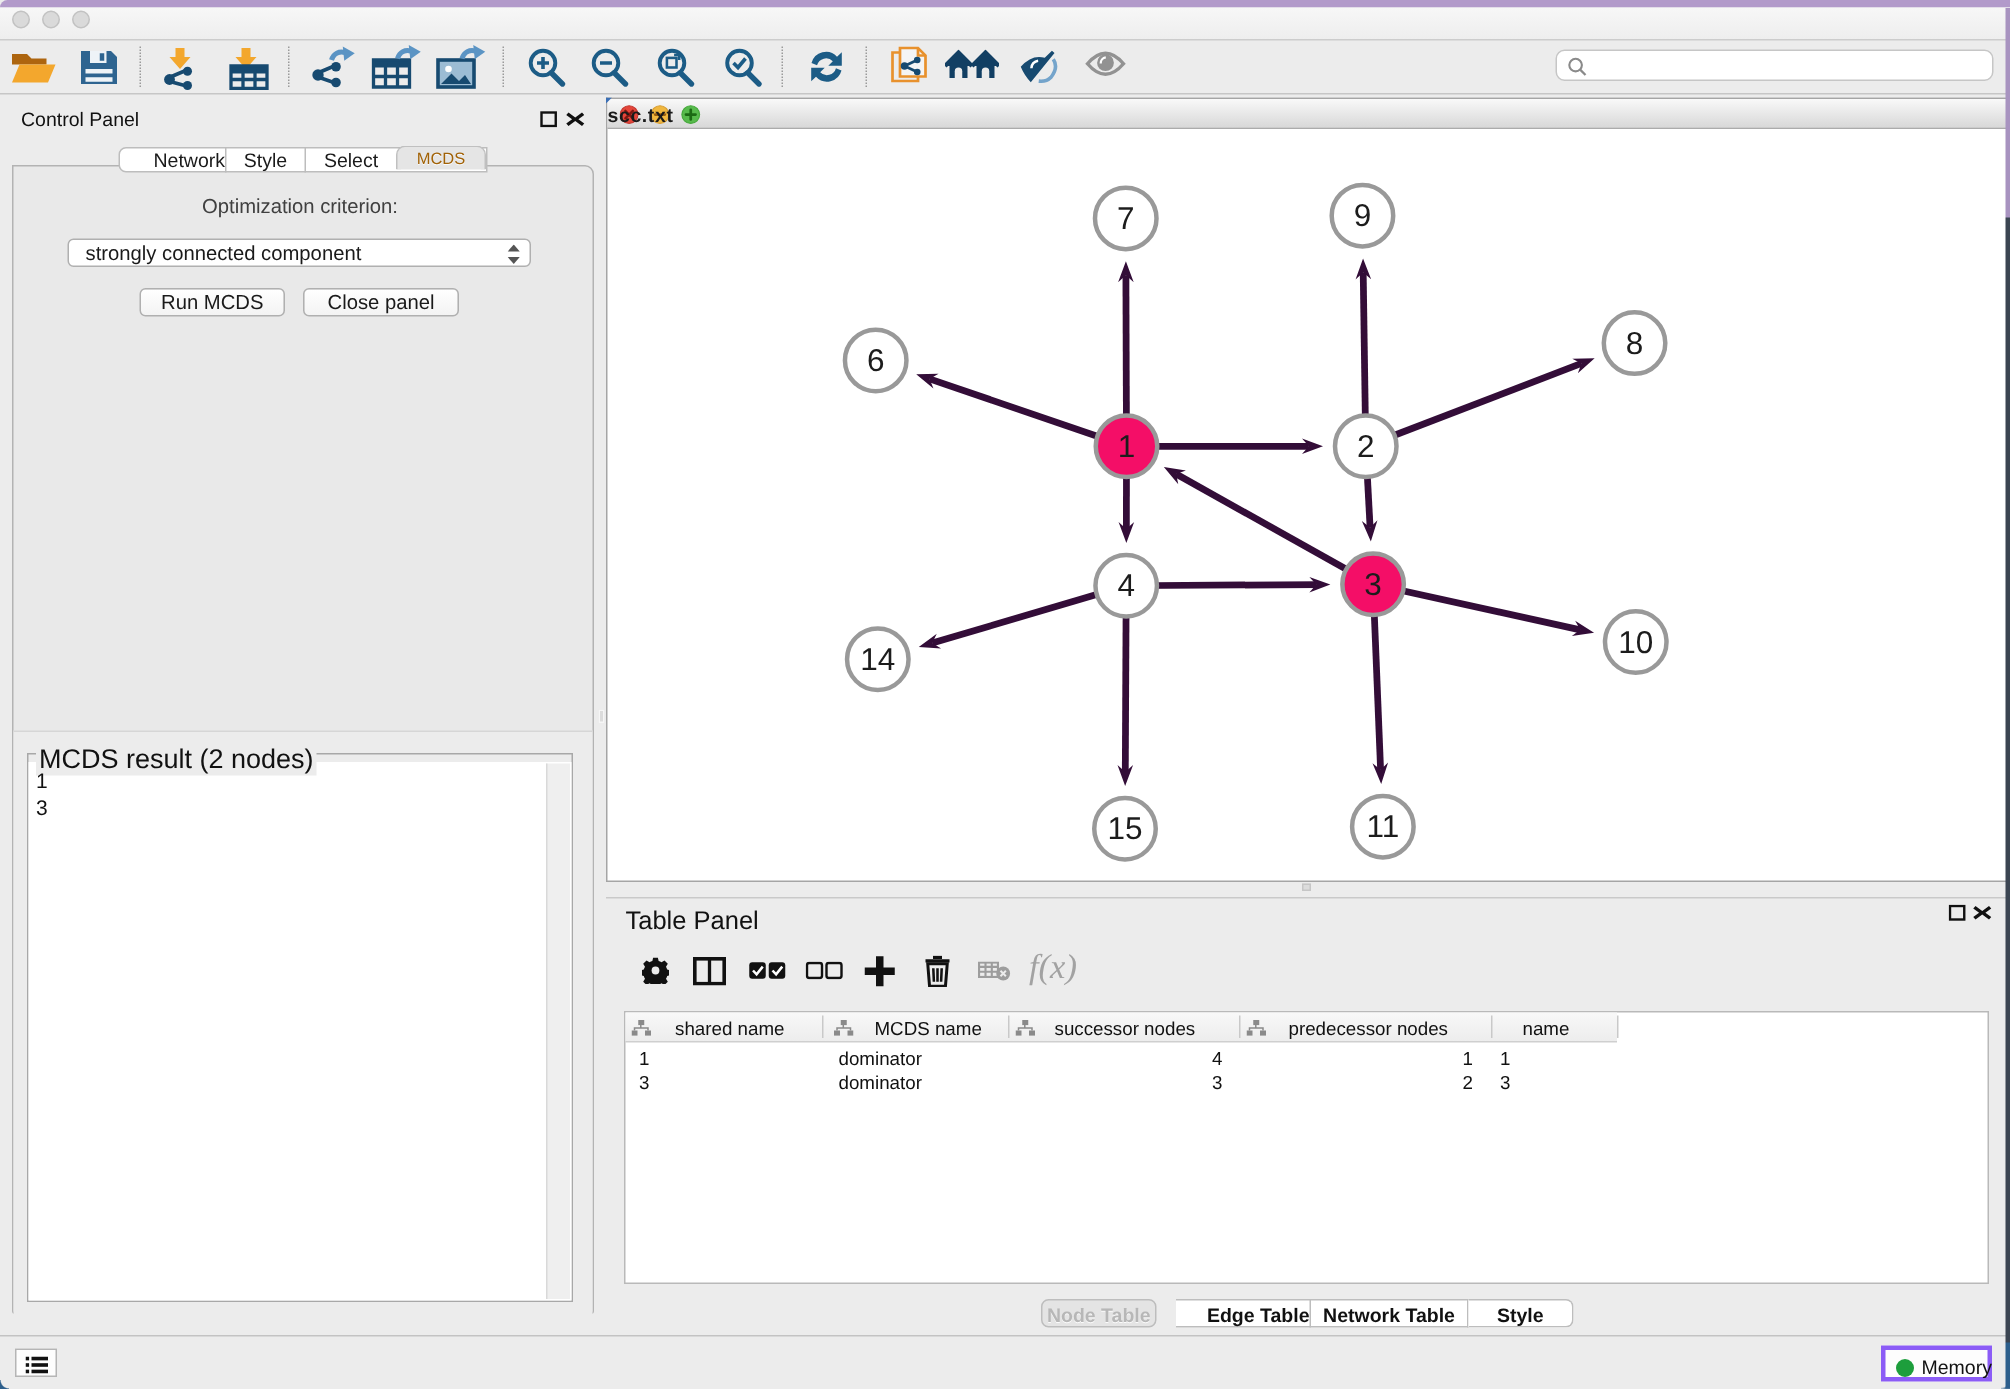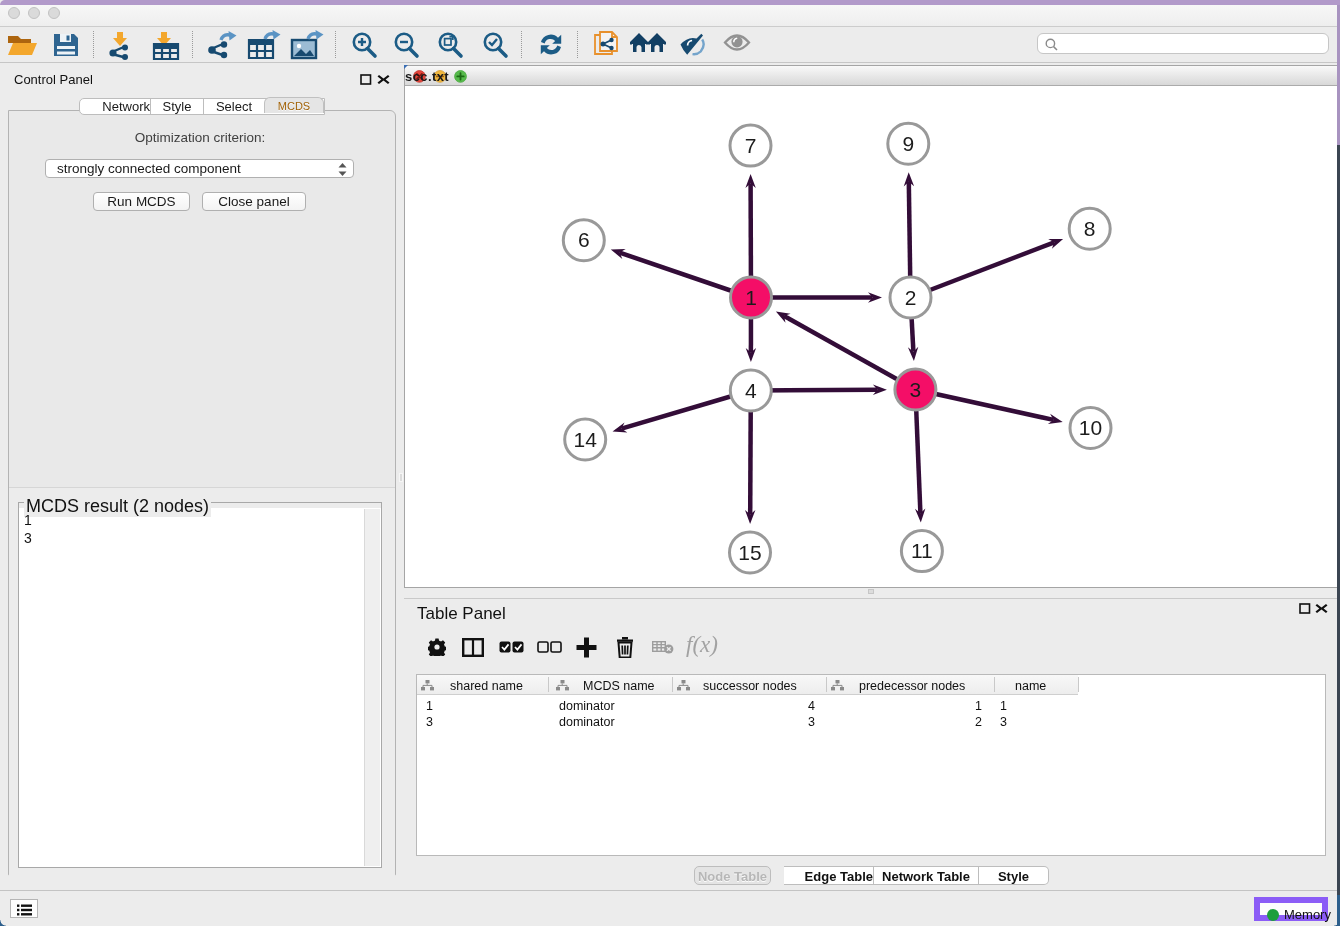--- a/index.html
+++ b/index.html
@@ -374,21 +374,21 @@
   <g fill="#111">
         <rect x="0" y="0.5" width="2.4" height="2.4"></rect>
         <rect x="0" y="4.8" width="2.4" height="2.4"></rect>
         <rect x="0" y="9.1" width="2.4" height="2.4"></rect>
         <rect x="4" y="0.5" width="11" height="2.4"></rect>
         <rect x="4" y="4.8" width="11" height="2.4"></rect>
         <rect x="4" y="9.1" width="11" height="2.4"></rect>
       </g>
  </svg>
 </div>
-<div class="abs" style="left:1254px;top:897px;width:74px;height:24px;background:#fdfdfd;border:6px solid #8b5cf6">
+<div class="abs" style="left:1254px;top:897px;width:74px;height:24px;background:#fdfdfd;border:3px solid #8b5cf6">
  <div class="abs" style="left:7px;top:6px;width:12px;height:12px;border-radius:50%;background:#1d9e3c"></div>
  <div class="abs" style="left:24px;top:4px;font-size:13px;color:#111">Memory</div>
 </div>
 <div class="abs" style="left:0;top:920px;width:6px;height:6px;background:radial-gradient(circle at 6px 0px, rgba(45,95,140,0) 5.2px, #2d5f8c 6px)"></div>
 <div class="abs" style="left:1337px;top:5px;width:3px;height:140px;background:#a893c0"></div>
 <div class="abs" style="left:1337px;top:145px;width:3px;height:750px;background:#3b4552"></div>
 <div class="abs" style="left:1337px;top:895px;width:3px;height:31px;background:#2d5f8c"></div>
 <div class="abs" style="left:1334px;top:920px;width:6px;height:6px;background:radial-gradient(circle at 0px 0px, rgba(45,95,140,0) 5.2px, #2d5f8c 6px)"></div>
 
 </body></html>

